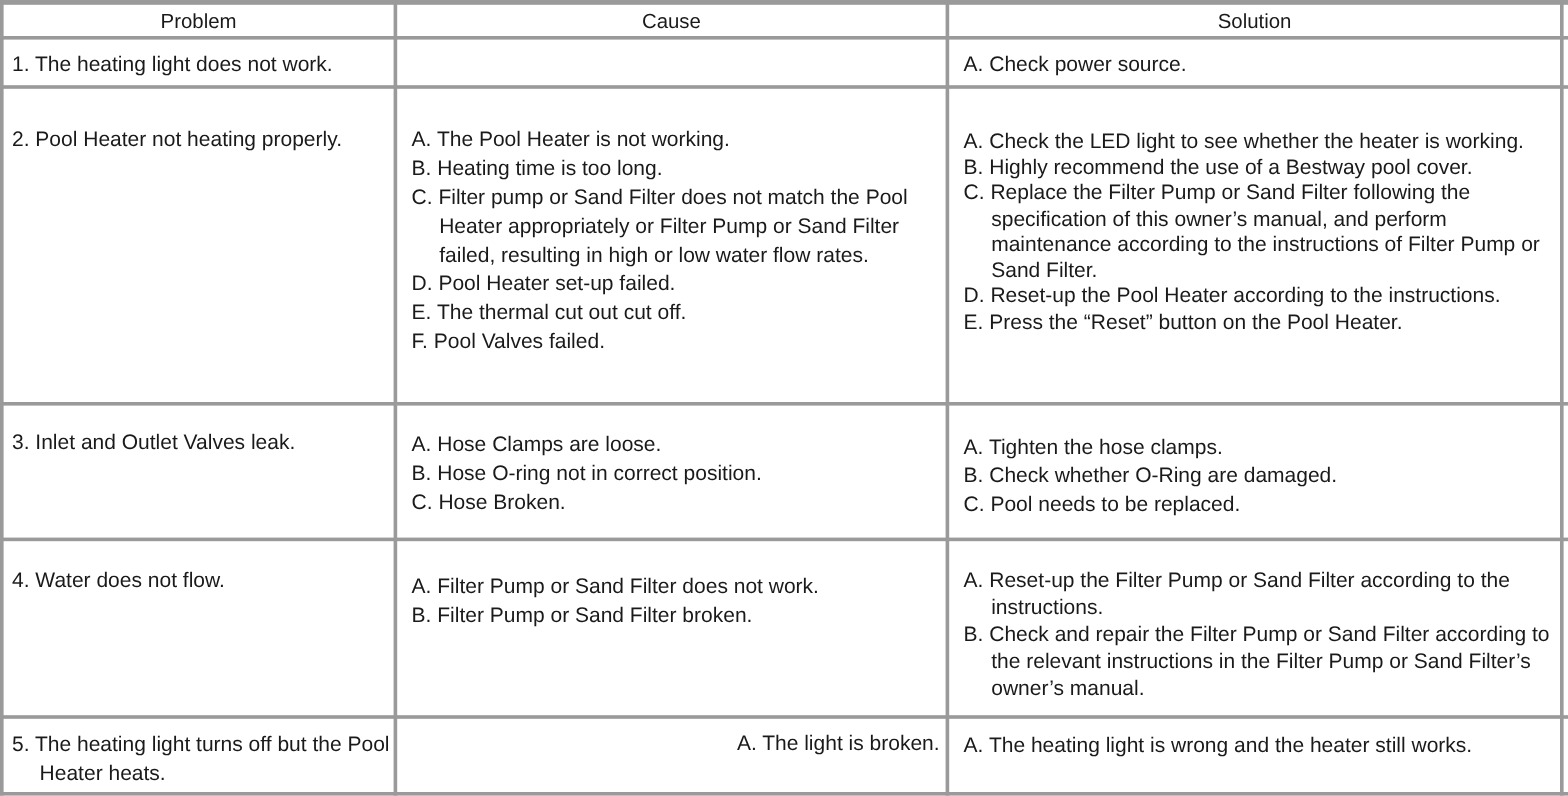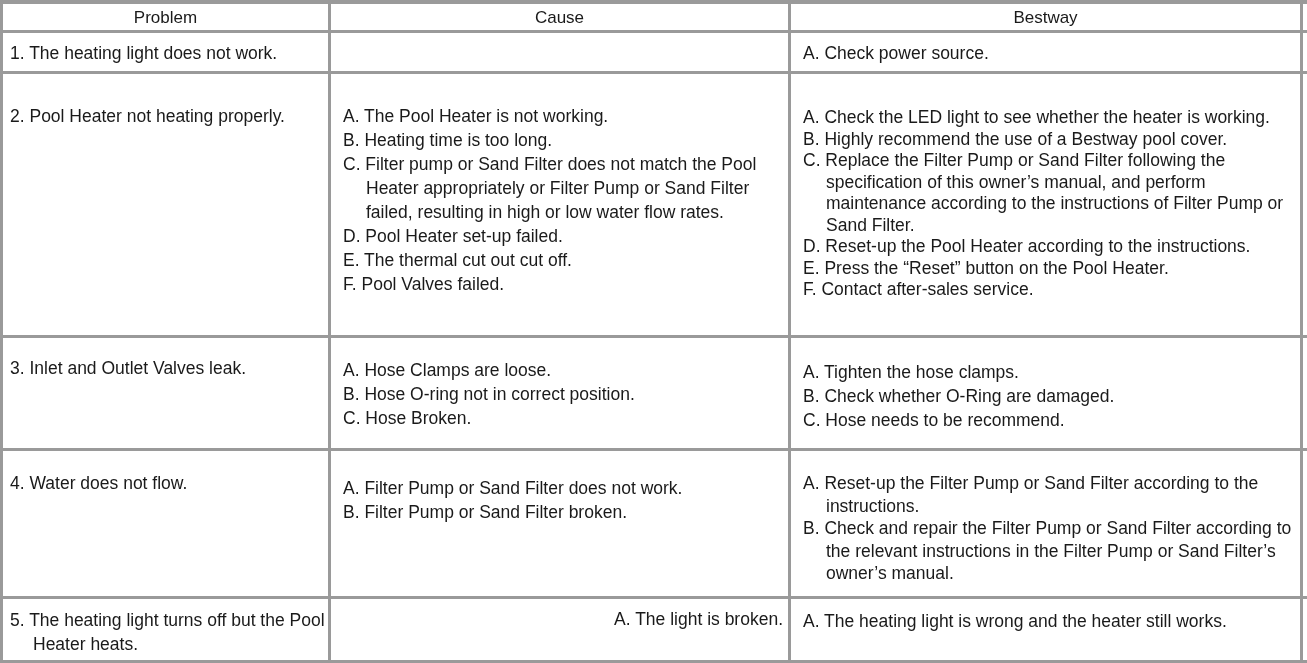--- a/index.html
+++ b/index.html
@@ -24,21 +24,21 @@
   <div class="hline" style="left:0;top:596px;width:1307px;height:3px;"></div>
   <div class="hline" style="left:0;top:660px;width:1307px;height:3px;"></div>
 
   <div class="vline" style="left:0;top:0;width:3px;height:663px;"></div>
   <div class="vline" style="left:328px;top:0;width:3px;height:663px;"></div>
   <div class="vline" style="left:788px;top:0;width:3px;height:663px;"></div>
   <div class="vline" style="left:1300px;top:0;width:3px;height:663px;"></div>
 
   <div class="cell hdr" style="left:3px;top:7px;width:325px;">Problem</div>
   <div class="cell hdr" style="left:331px;top:7px;width:457px;">Cause</div>
-  <div class="cell hdr" style="left:791px;top:7px;width:509px;">Bestway</div>
+  <div class="cell hdr" style="left:791px;top:7px;width:509px;">Solution</div>
 
   <div class="cell" style="left:10px;top:42px;width:318px;">
     <span>1. The heating light does not work.</span>
   </div>
   <div class="cell" style="left:803px;top:42px;width:495px;">
     <span class="item">A. Check power source.</span>
   </div>
 
   <div class="cell" style="left:10px;top:105px;width:318px;">
     <span>2. Pool Heater not heating properly.</span>
@@ -50,35 +50,34 @@
     <span class="item">D. Pool Heater set-up failed.</span>
     <span class="item">E. The thermal cut out cut off.</span>
     <span class="item">F.  Pool Valves failed.</span>
   </div>
   <div class="cell" style="left:803px;top:107px;width:495px;line-height:21.5px;">
     <span class="item">A. Check the LED light to see whether the heater is working.</span>
     <span class="item">B. Highly recommend the use of a Bestway pool cover.</span>
     <span class="item">C. Replace the Filter Pump or Sand Filter following the specification of this owner’s manual, and perform maintenance according to the instructions of Filter Pump or Sand Filter.</span>
     <span class="item">D. Reset-up the Pool Heater according to the instructions.</span>
     <span class="item">E. Press the “Reset” button on the Pool Heater.</span>
-    <span class="item">F.  Contact after-sales service.</span>
   </div>
 
   <div class="cell" style="left:10px;top:357px;width:318px;">
     <span>3. Inlet and Outlet Valves leak.</span>
   </div>
   <div class="cell" style="left:343px;top:358px;width:440px;line-height:24px;">
     <span class="item">A. Hose Clamps are loose.</span>
     <span class="item">B. Hose O-ring not in correct position.</span>
     <span class="item">C. Hose Broken.</span>
   </div>
   <div class="cell" style="left:803px;top:360px;width:495px;line-height:24px;">
     <span class="item">A. Tighten the hose clamps.</span>
     <span class="item">B. Check whether O-Ring are damaged.</span>
-    <span class="item">C. Hose needs to be recommend.</span>
+    <span class="item">C. Pool needs to be replaced.</span>
   </div>
 
   <div class="cell" style="left:10px;top:472px;width:318px;">
     <span>4. Water does not flow.</span>
   </div>
   <div class="cell" style="left:343px;top:476px;width:440px;line-height:24px;">
     <span class="item">A. Filter Pump or Sand Filter does not work.</span>
     <span class="item">B. Filter Pump or Sand Filter broken.</span>
   </div>
   <div class="cell" style="left:803px;top:472px;width:495px;line-height:22.5px;">

